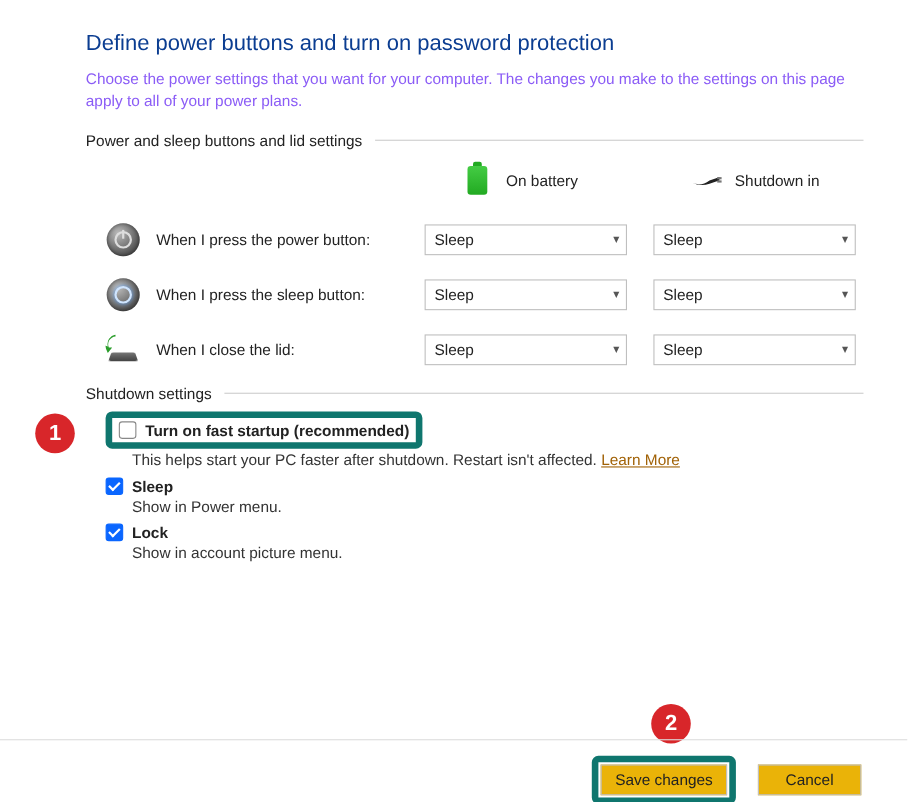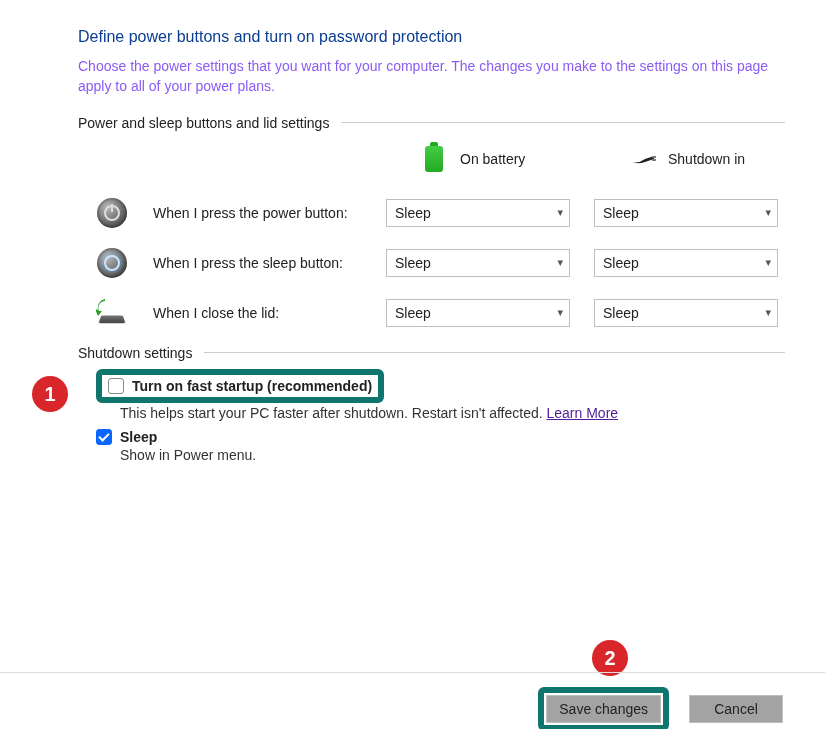--- a/index.html
+++ b/index.html
@@ -9,21 +9,21 @@
     font-family: "Segoe UI", Arial, sans-serif;
     font-size: 14px;
     color: #222;
     background: #fff;
     position: relative;
   }
   .page {
     padding: 28px 40px 0 78px;
   }
   h1.title {
-    font-size: 16px;
+    font-size: 20px;
     font-weight: 400;
     color: #0b3d91;
     margin: 0 0 10px 0;
   }
   .intro {
     margin: 0 0 18px 0;
     line-height: 1.45;
     color: #8b5cf6;
   }
   .section-header {
@@ -53,21 +53,21 @@
     display: flex;
     align-items: center;
     gap: 10px;
     justify-content: flex-start;
     padding-left: 32px;
     height: 40px;
   }
   .icon-cell {
     display: flex;
     align-items: center;
-    gap: 25px;
+    gap: 14px;
   }
   .icon-box {
     width: 32px; height: 32px;
     display: flex; align-items: center; justify-content: center;
   }
   .row-label { white-space: nowrap; }
   .select {
     width: 184px;
     height: 28px;
     border: 1px solid #bfbfbf;
@@ -111,21 +111,21 @@
     border-color: #0a66ff;
   }
   .checkbox.checked::after {
     content: "";
     width: 4px; height: 8px;
     border: solid #fff;
     border-width: 0 2px 2px 0;
     transform: rotate(45deg);
     margin-top: -2px;
   }
-  .link { color: #4c1d95; text-decoration: underline; cursor: pointer; }
+  .link { color: #a16207; text-decoration: underline; cursor: pointer; }
 
   
   .power-btn-icon, .sleep-btn-icon {
     width: 30px; height: 30px; border-radius: 50%;
     background: radial-gradient(circle at 35% 30%, #bbb, #555 70%, #333);
     display:flex;align-items:center;justify-content:center;
     box-shadow: inset 0 0 4px rgba(0,0,0,.5);
   }
   .power-btn-icon .ring, .sleep-btn-icon .ring {
     width: 16px; height:16px; border:2px solid #ddd; border-radius:50%;
@@ -176,21 +176,21 @@
   
   .footer-line {
     position:absolute; left:0; right:0; top:672px; height:1px; background:#ddd;
   }
   .footer-btns {
     position:absolute; right:42px; top:687px;
     display:flex; gap:20px; align-items:center;
   }
   .btn {
     height:28px; min-width:94px;
-    border:1px solid #bfbfbf; background:#a3a3a3;
+    border:1px solid #bfbfbf; background:#eab308;
     display:flex;align-items:center;justify-content:center;
     padding:0 12px; cursor:pointer;
   }
 </style>
 </head>
 <body>
 
 <div class="page">
   <h1 class="title">Define power buttons and turn on password protection</h1>
   <p class="intro">Choose the power settings that you want for your computer. The changes you make to the settings on this page apply to all of your power plans.</p>
@@ -298,20 +298,27 @@
     </div>
 
     <div class="sd-item">
       <div class="sd-row1">
         <span class="checkbox checked"></span>
         <span class="sd-label">Sleep</span>
       </div>
       <div class="sd-desc">Show in Power menu.</div>
     </div>
 
+    <div class="sd-item">
+      <div class="sd-row1">
+        <span class="checkbox checked"></span>
+        <span class="sd-label">Lock</span>
+      </div>
+      <div class="sd-desc">Show in account picture menu.</div>
+    </div>
   </div>
 </div>
 
 <div class="anno-circle" style="left:32px; top:376px;">1</div>
 <div class="anno-circle" style="left:592px; top:640px;">2</div>
 
 <div class="footer-line"></div>
 <div class="footer-btns">
   <span class="anno-box" style="padding:2px;">
     <span class="btn">Save changes</span>

